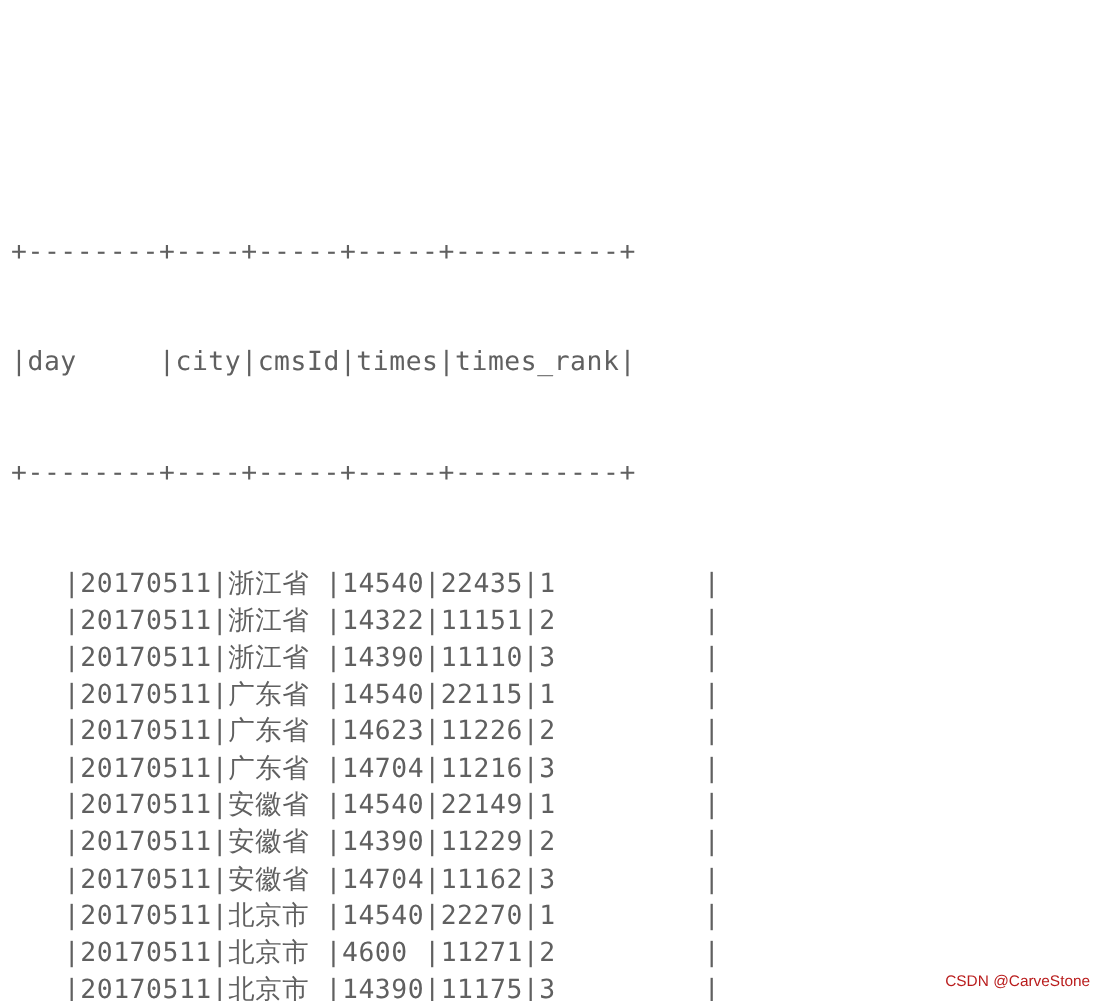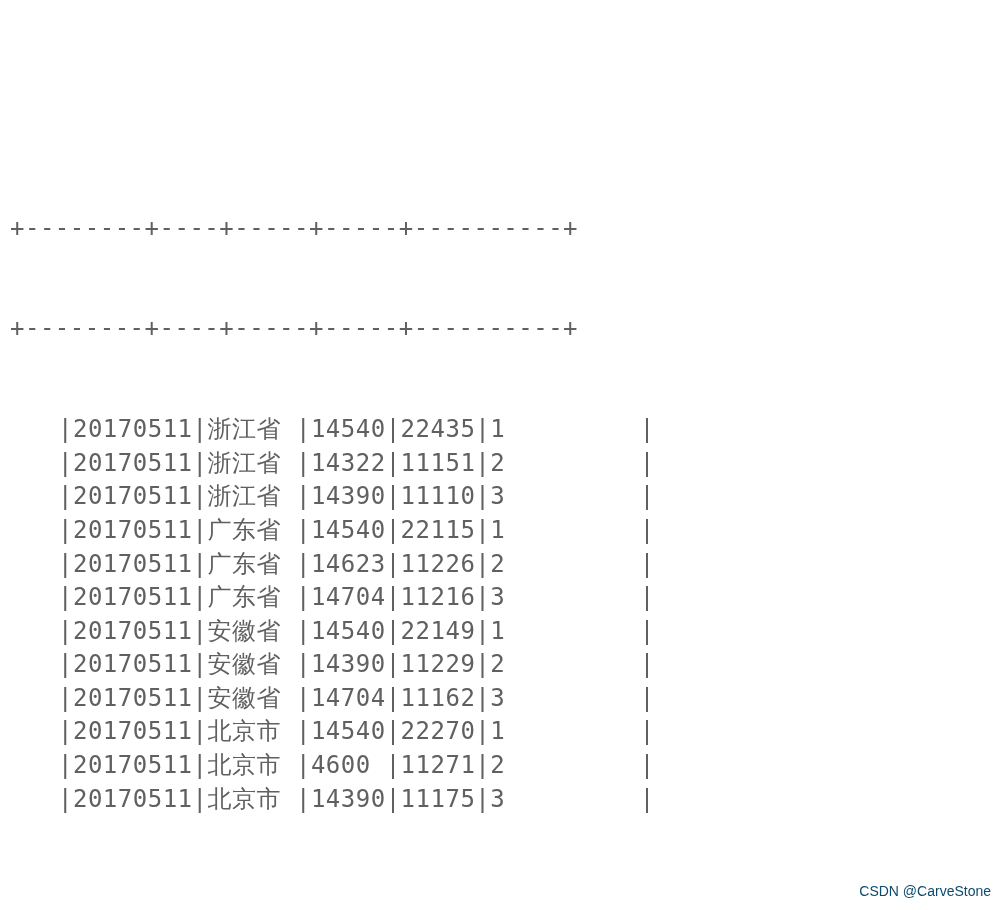--- a/index.html
+++ b/index.html
@@ -28,32 +28,33 @@
     }
     .data-line {
       display: block;
       margin-left: 48px;
     }
     .watermark {
       position: absolute;
       right: 15px;
       bottom: 8px;
       font-size: 14px;
-      color: #0c4a6e;
+      color: #b91c1c;
       font-family: sans-serif;
       letter-spacing: 0;
     }
   </style>
 </head>
 <body>
 
 
 
 <div class="table-container">
   <span class="separator-line">+--------+----+-----+-----+----------+</span>
+  <span class="header-line">|day     |city|cmsId|times|times_rank|</span>
   <span class="separator-line">+--------+----+-----+-----+----------+</span>
   <div id="table-body"><span class="data-line">|20170511|浙江省 |14540|22435|1         |</span><span class="data-line">|20170511|浙江省 |14322|11151|2         |</span><span class="data-line">|20170511|浙江省 |14390|11110|3         |</span><span class="data-line">|20170511|广东省 |14540|22115|1         |</span><span class="data-line">|20170511|广东省 |14623|11226|2         |</span><span class="data-line">|20170511|广东省 |14704|11216|3         |</span><span class="data-line">|20170511|安徽省 |14540|22149|1         |</span><span class="data-line">|20170511|安徽省 |14390|11229|2         |</span><span class="data-line">|20170511|安徽省 |14704|11162|3         |</span><span class="data-line">|20170511|北京市 |14540|22270|1         |</span><span class="data-line">|20170511|北京市 |4600 |11271|2         |</span><span class="data-line">|20170511|北京市 |14390|11175|3         |</span></div>
   
 </div>
 
 <div class="watermark">CSDN @CarveStone</div>
 
 
 
 

